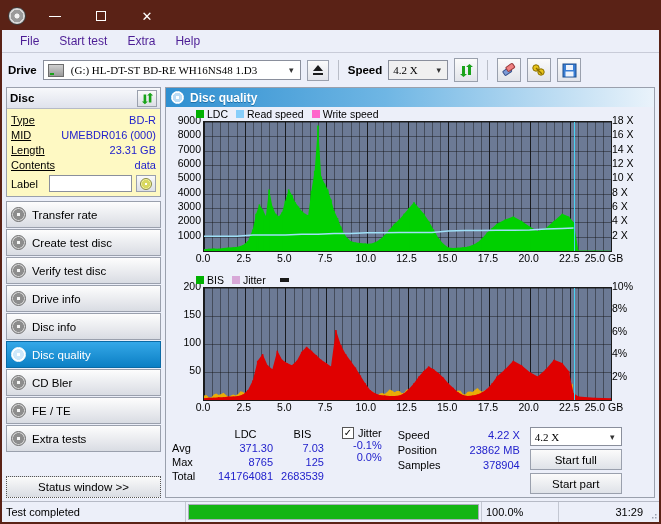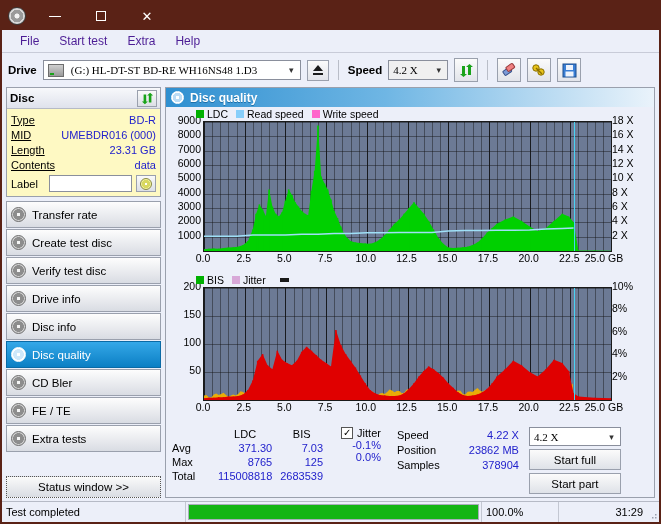--- a/index.html
+++ b/index.html
@@ -752,21 +752,21 @@
               <td class="num">371.30</td>
               <td class="num">7.03</td>
             </tr>
             <tr>
               <td class="rh">Max</td>
               <td class="num">8765</td>
               <td class="num">125</td>
             </tr>
             <tr>
               <td class="rh">Total</td>
-              <td class="num">115008818</td>
+              <td class="num">141764081</td>
               <td class="num">2683539</td>
             </tr>
           </tbody>
             </table>
         </div>
 
         <div class="jitbox">
           <div class="jit-top">
             <span class="chk">✓</span>
             <span>Jitter</span>

